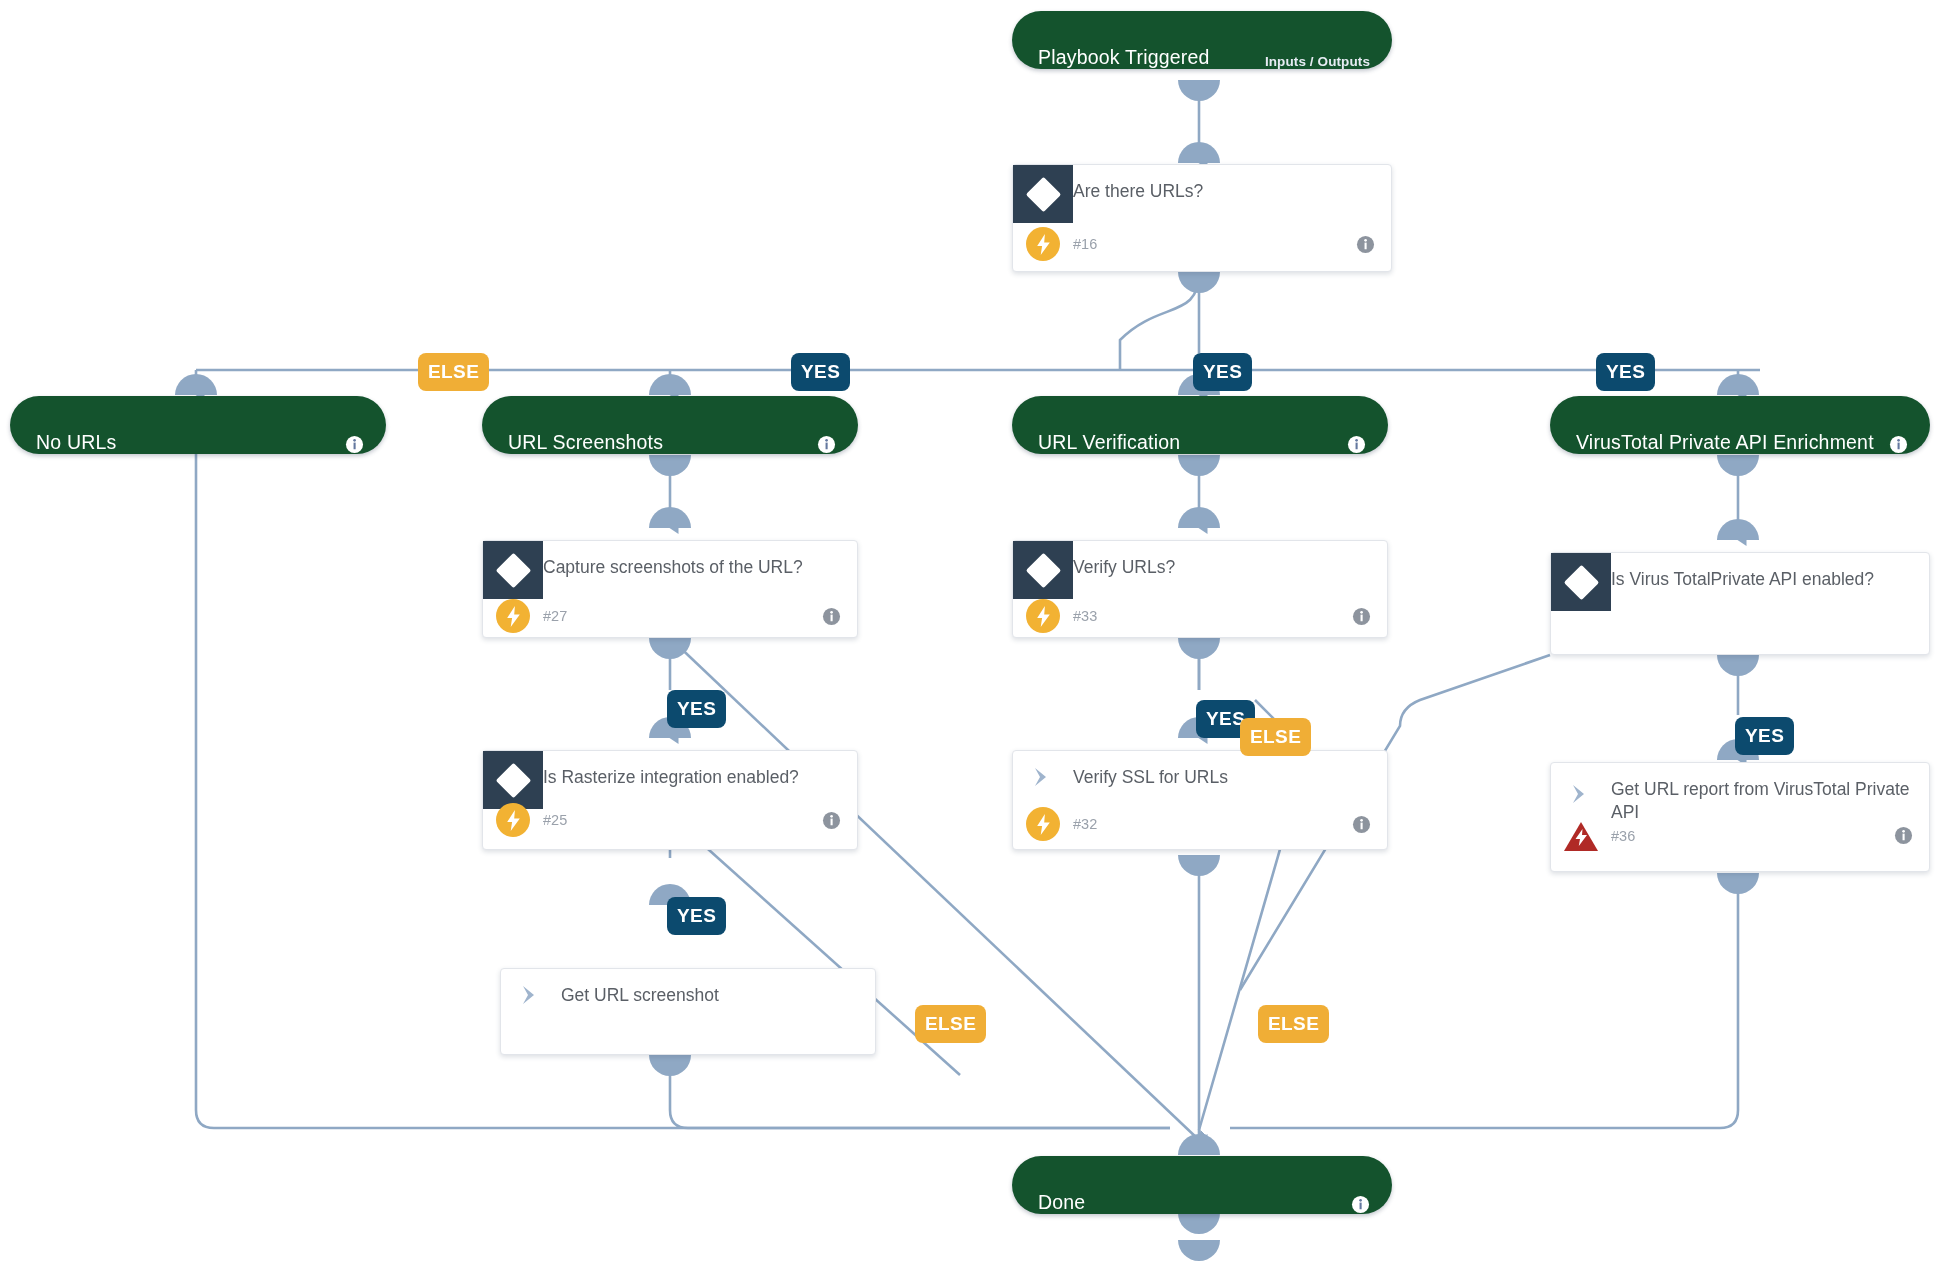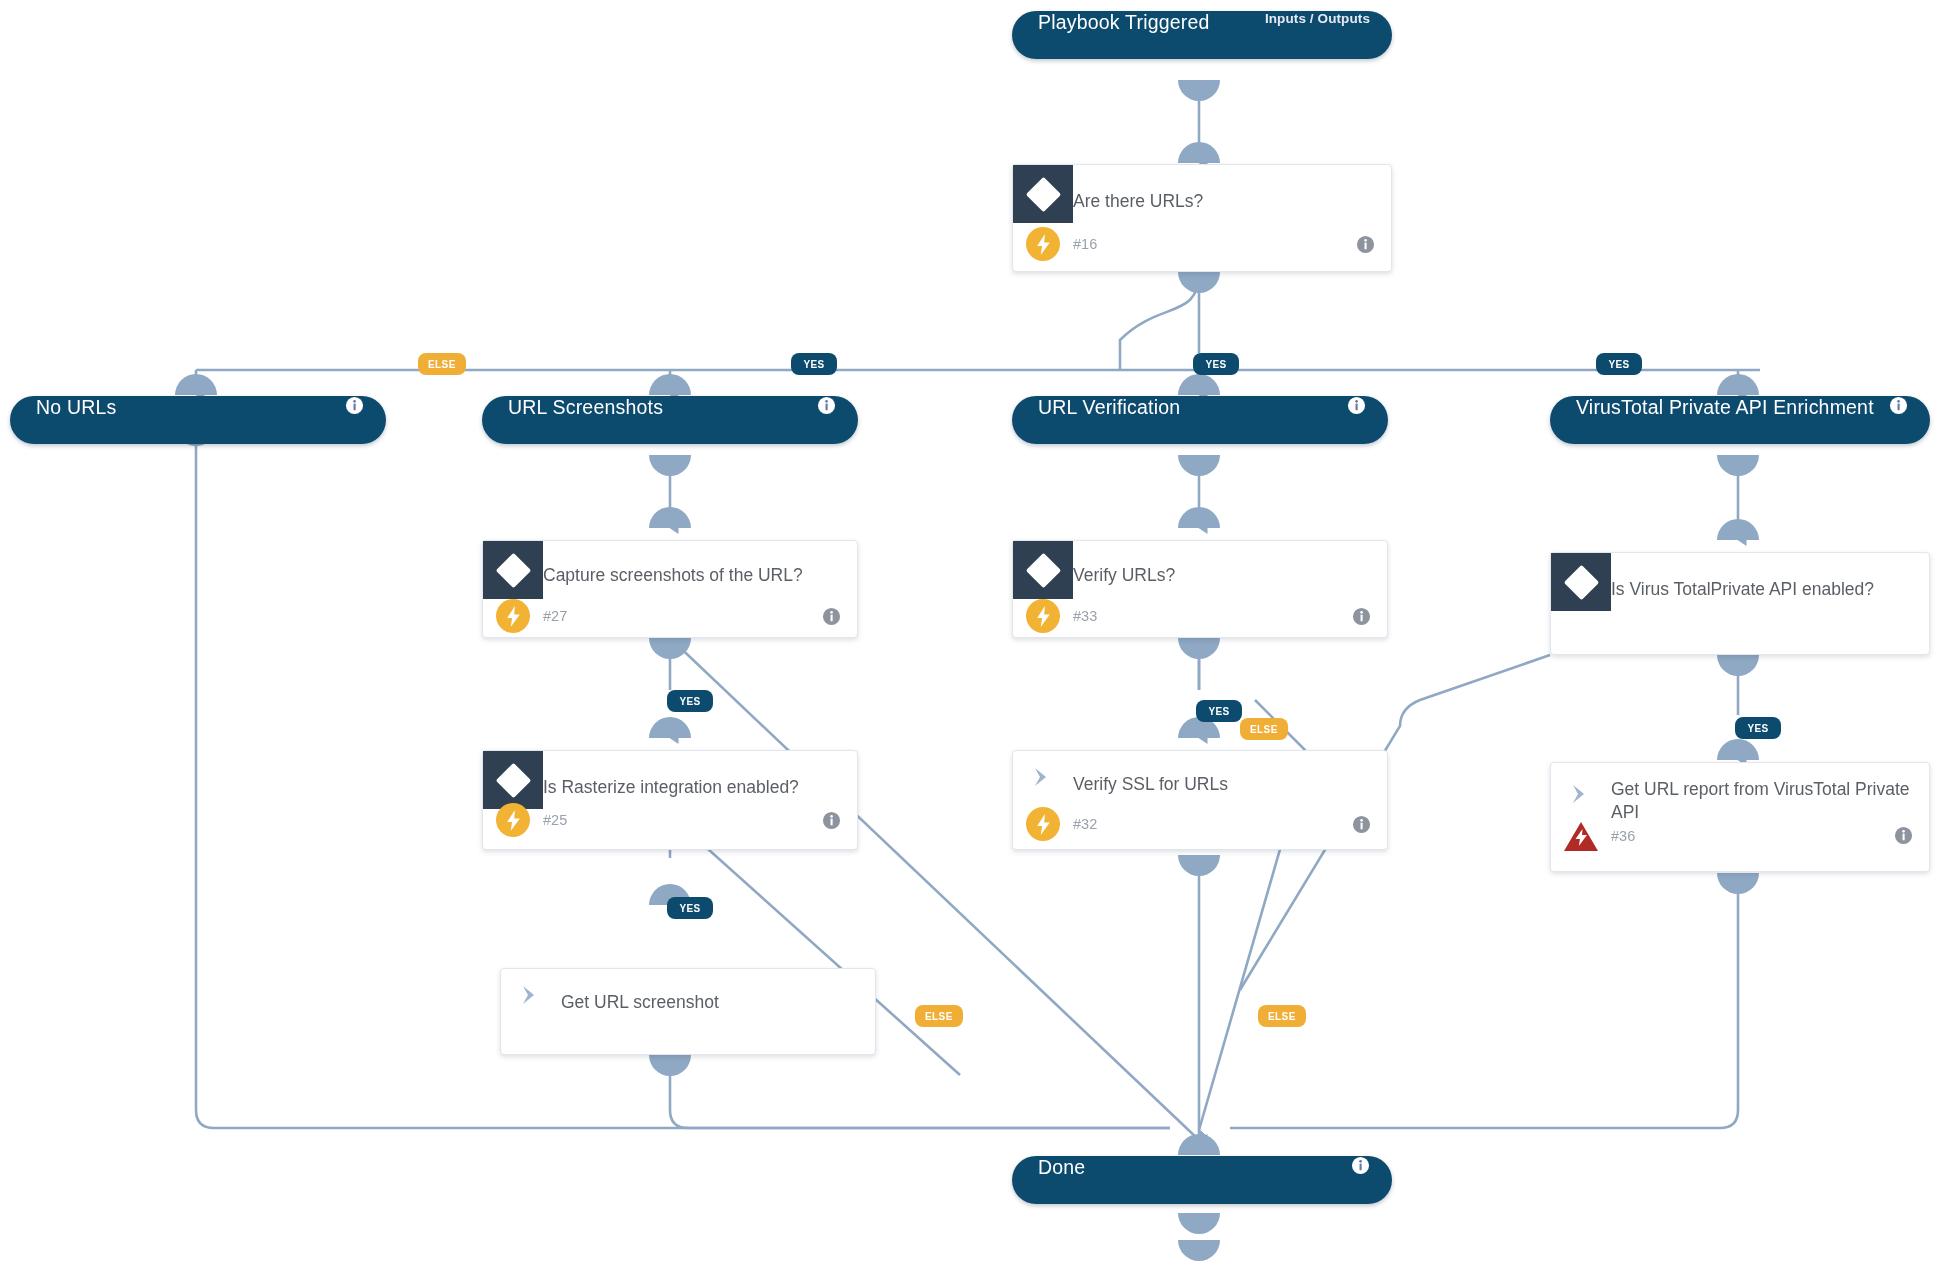--- a/index.html
+++ b/index.html
@@ -2,56 +2,56 @@
 <html><head>
 <meta charset="utf-8">
 <style>
   html,body{margin:0;padding:0;background:#ffffff;}
   body{width:1940px;height:1263px;position:relative;overflow:hidden;
        font-family:"Liberation Sans","DejaVu Sans",sans-serif;}
   #canvas{position:absolute;inset:0;width:1940px;height:1263px;}
   #edges{position:absolute;left:0;top:0;width:1940px;height:1263px;pointer-events:none;}
 
   
-  .pill{position:absolute;height:48px;border-radius:29px;background:#0c4a6e;
-        box-shadow:0 2px 4px rgba(40,55,80,.28);display:flex;align-items:flex-start;
+  .pill{position:absolute;height:58px;border-radius:29px;background:#14532d;
+        box-shadow:0 2px 4px rgba(40,55,80,.28);display:flex;align-items:flex-end;
         padding:0 22px 0 26px;box-sizing:border-box;color:#ffffff;z-index:5;}
   .pill .ptitle{font-size:19.5px;letter-spacing:.2px;white-space:nowrap;flex:0 0 auto;}
   .pill .pright{margin-left:auto;display:flex;align-items:center;gap:14px;}
   .pill .pio{font-size:13.5px;font-weight:bold;color:#e6ebf3;letter-spacing:.1px;}
 
   
   .info-ic{width:19px;height:19px;border-radius:50%;display:inline-flex;
            align-items:center;justify-content:center;flex:0 0 auto;}
   .info-ic svg{width:19px;height:19px;display:block;}
 
   
   .card{position:absolute;background:#ffffff;border:1px solid #e2e5ea;border-radius:4px;
         box-shadow:0 2px 5px rgba(40,55,80,.16);box-sizing:border-box;z-index:5;
         display:flex;flex-direction:column;overflow:visible;}
-  .card .ctop{display:flex;align-items:center;padding:0;min-height:52px;}
+  .card .ctop{display:flex;align-items:flex-start;padding:0;min-height:52px;}
   .card .glyphbox{width:60px;flex:0 0 60px;align-self:stretch;display:flex;
                   align-items:center;justify-content:center;}
   .card.cond .glyphbox{background:#2e4052;min-height:58px;}
   .diamond{width:25px;height:25px;background:#ffffff;transform:rotate(45deg);border-radius:2px;}
   .chev{width:26px;height:26px;display:block;}
   .card .ctitle{font-size:17.5px;color:#5a5f66;line-height:1.33;padding:15px 16px 0 0;
                 flex:1 1 auto;}
   .card .cbot{display:flex;align-items:center;padding:0 16px 0 0;min-height:42px;}
   .card .badgebox{width:60px;flex:0 0 60px;display:flex;align-items:center;justify-content:center;}
   .bolt-circle{width:34px;height:34px;border-radius:50%;background:#f2b233;
                display:flex;align-items:center;justify-content:center;}
   .bolt-circle svg{width:17px;height:21px;}
   .warn-tri{width:36px;height:32px;display:block;}
   .card .cid{font-size:14.5px;color:#9aa1ab;}
   .card .cinfo{margin-left:auto;}
 
   
-  .blabel{position:absolute;height:22px;min-width:46px;border-radius:8px;display:flex;
-          align-items:center;justify-content:center;color:#ffffff;font-size:10px;
+  .blabel{position:absolute;height:38px;min-width:46px;border-radius:8px;display:flex;
+          align-items:center;justify-content:center;color:#ffffff;font-size:19px;
           font-weight:bold;letter-spacing:.4px;padding:0 10px;box-sizing:border-box;z-index:8;}
   .blabel.yes{background:#0c4a6e;margin-left:19px;}
   .blabel.els{background:#f0ae36;}
 
   
 </style>
 </head>
 <body>
 
 <div id="canvas">

